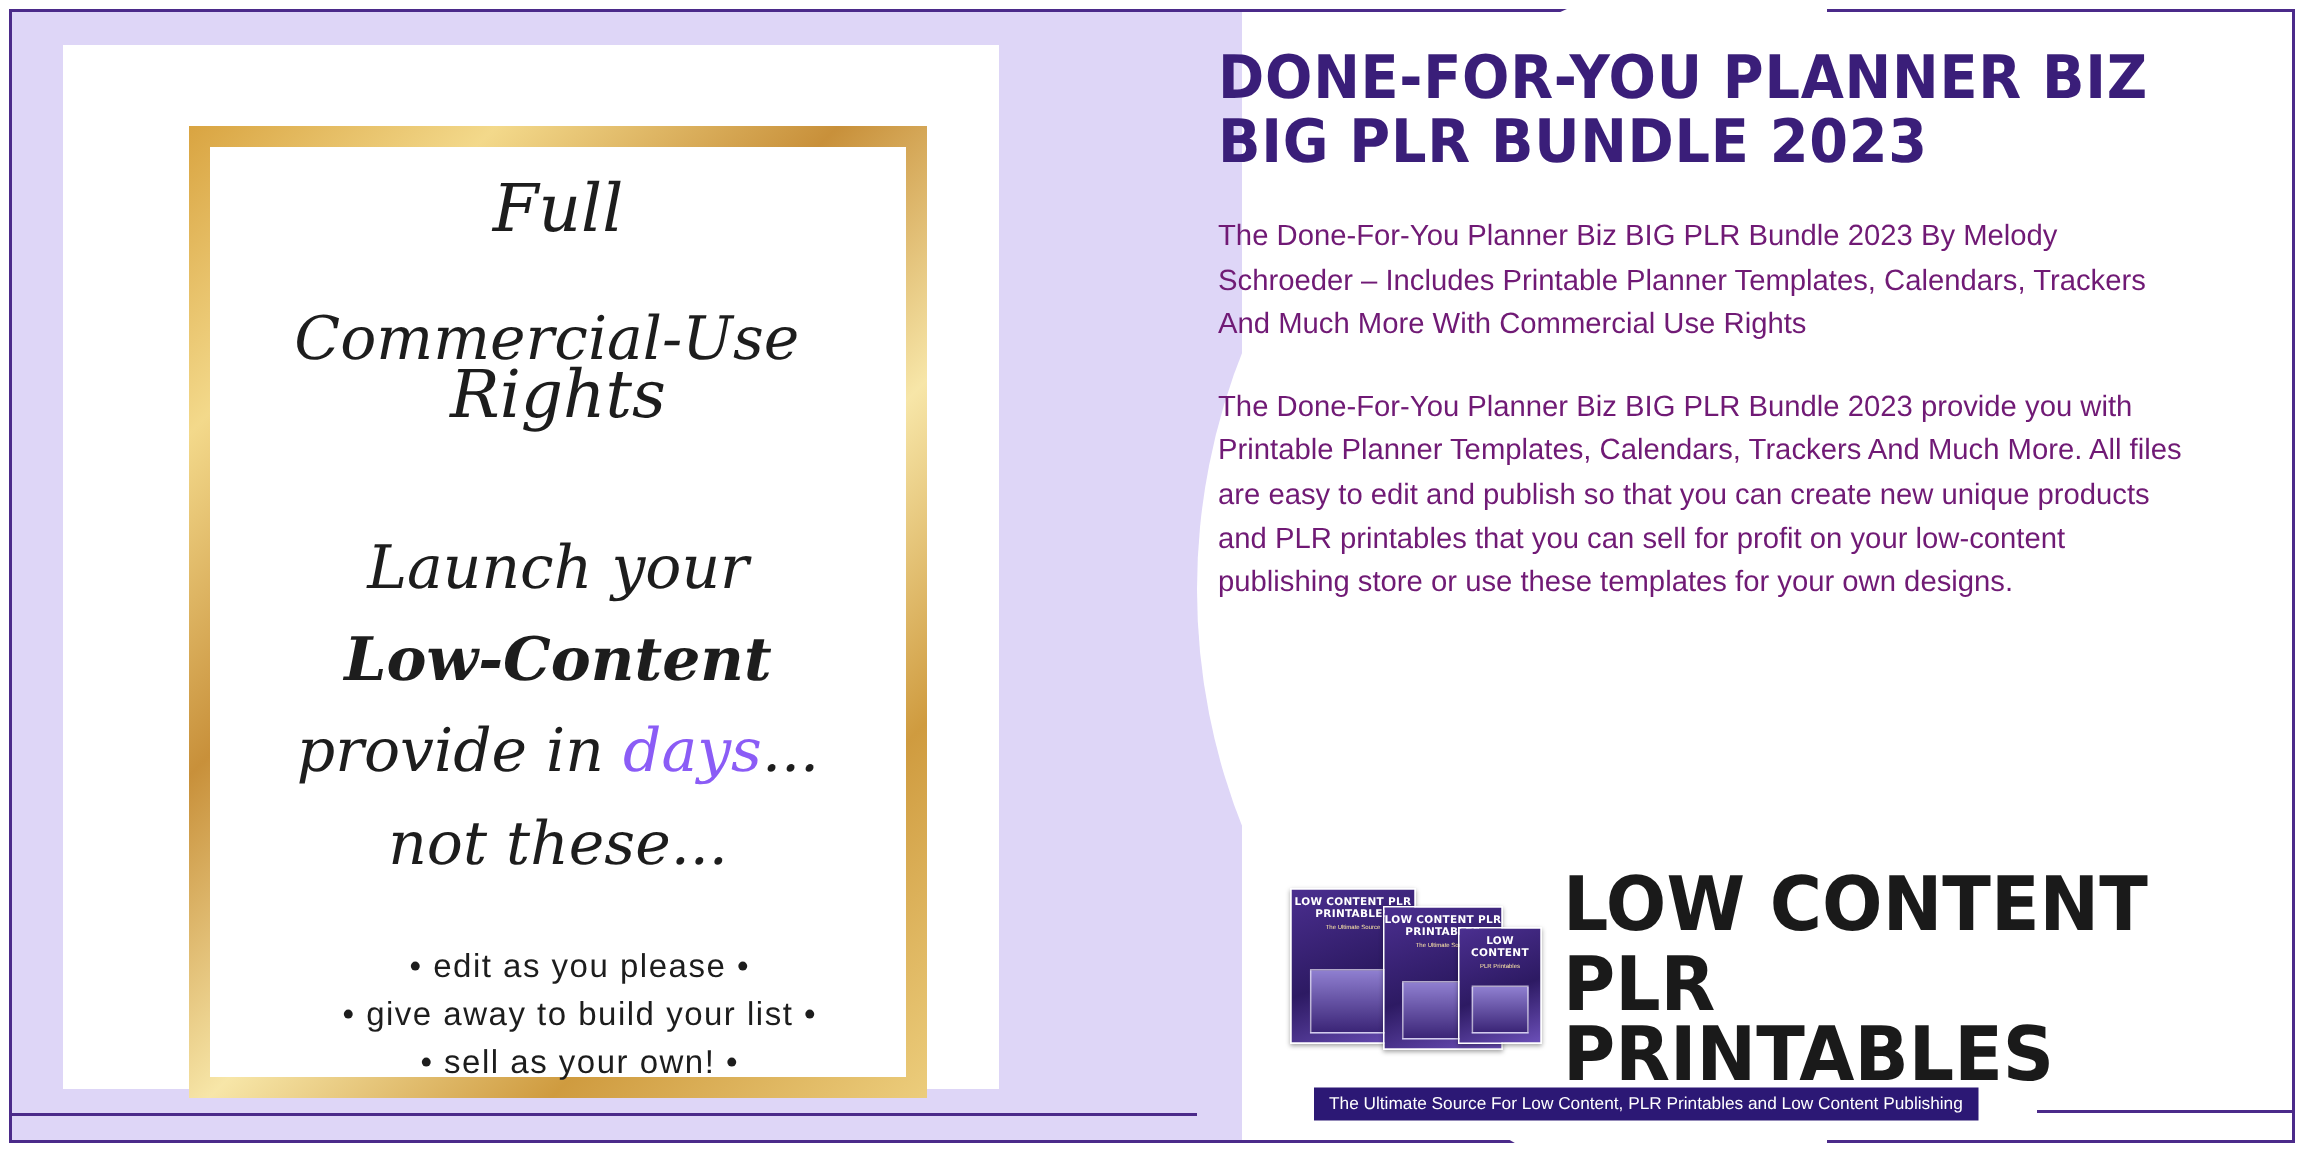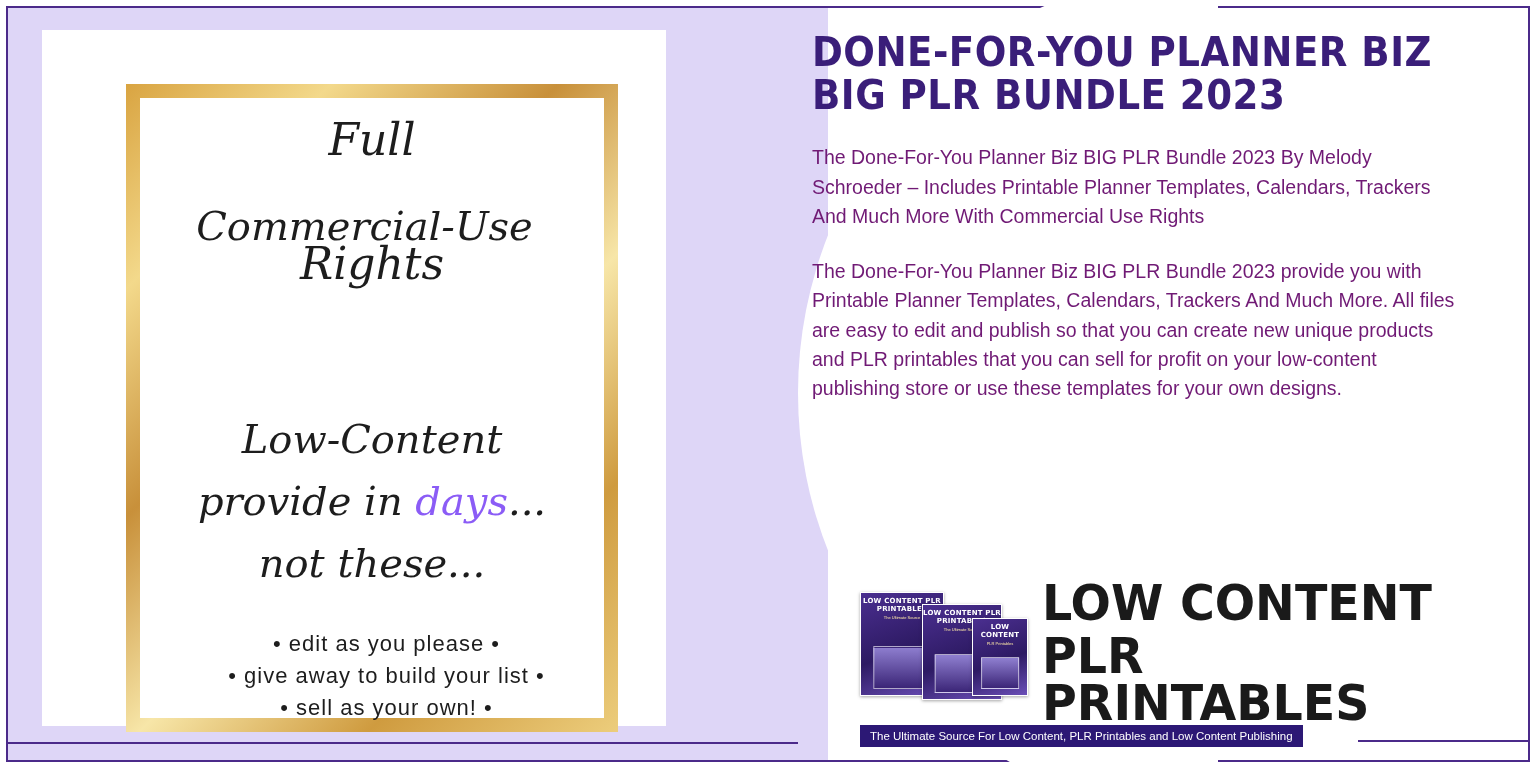--- a/index.html
+++ b/index.html
@@ -63,21 +63,21 @@
     font-family: "DejaVu Serif", serif;
     font-style: italic;
     color: #1d1d1d;
     text-align: center;
     font-weight: 400;
   }
   .ln1 { position:absolute; left:0; right:0; top: 16px; font-size: 44px; }
   .ln2 { position:absolute; left:0; right:15px; top: 78px; font-size: 40px; margin-top: 27px; }
   .ln3 { position:absolute; left:0; right:0; top: 140px; font-size: 44px; text-align: center; }
   .ln4 { position:absolute; left:0; right:0; top: 258px; font-size: 40px; }
-  .ln5 { position:absolute; left:0; right:0; top: 318px; font-size: 40px; }
+  .ln5 { position:absolute; left:0; right:0; top: 318px; font-size: 40px; font-weight: bold; }
   .ln6 { position:absolute; left:0; right:0; top: 380px; font-size: 40px; }
   .ln6 .accent { color: #8b5cf6; }
   .ln7 { position:absolute; left:0; right:0; top: 442px; font-size: 40px; }
   .bullets {
     position: absolute; left: 0; right: 0; top: 530px;
     text-align: center;
     font-family: "Liberation Sans", sans-serif;
     font-style: normal;
     color: #1d1d1d;
     line-height: 1.45;
@@ -157,21 +157,21 @@
     left: 182px; top: 0;
     font-family: "DejaVu Sans", sans-serif;
     font-weight: bold;
     color: #1a1a1a;
     line-height: 0.94;
   }
   .logo-l1 { font-size: 50px; letter-spacing: 0px; transform: scaleX(0.95); transform-origin: left top;}
   .logo-l2 { font-size: 50px; margin-top: 6px; transform: scaleX(0.95); transform-origin: left top;}
   .tagline {
     position: absolute;
-    left: 0; top: 145px;
+    left: 16px; top: 145px;
     background: #2c1875;
     color: #ffffff;
     font-size: 11.5px;
     padding: 5px 10px;
     white-space: nowrap;
     font-family: "Liberation Sans", sans-serif;
   }
   .rule-left {
     position: absolute;
     left: 8px; top: 742px;
@@ -194,20 +194,21 @@
   <div class="left-panel">
     <div class="curve"></div>
   </div>
 
   <div class="image-card">
     <div class="gold-frame">
       <div class="gold-inner">
         <div class="script ln1">Full</div>
         <div class="script ln2">Commercial-Use</div>
         <div class="script ln3">Rights</div>
+        <div class="script ln4">Launch your</div>
         <div class="script ln5">Low-Content</div>
         <div class="script ln6"><span>provide in </span><span class="accent">days</span><span>...</span></div>
         <div class="script ln7">not these...</div>
         <div class="bullets" style="white-space: pre-line; padding-left: 29px;">• edit as you please •
 • give away to build your list •
 • sell as your own! •</div>
       </div>
     </div>
   </div>
 

